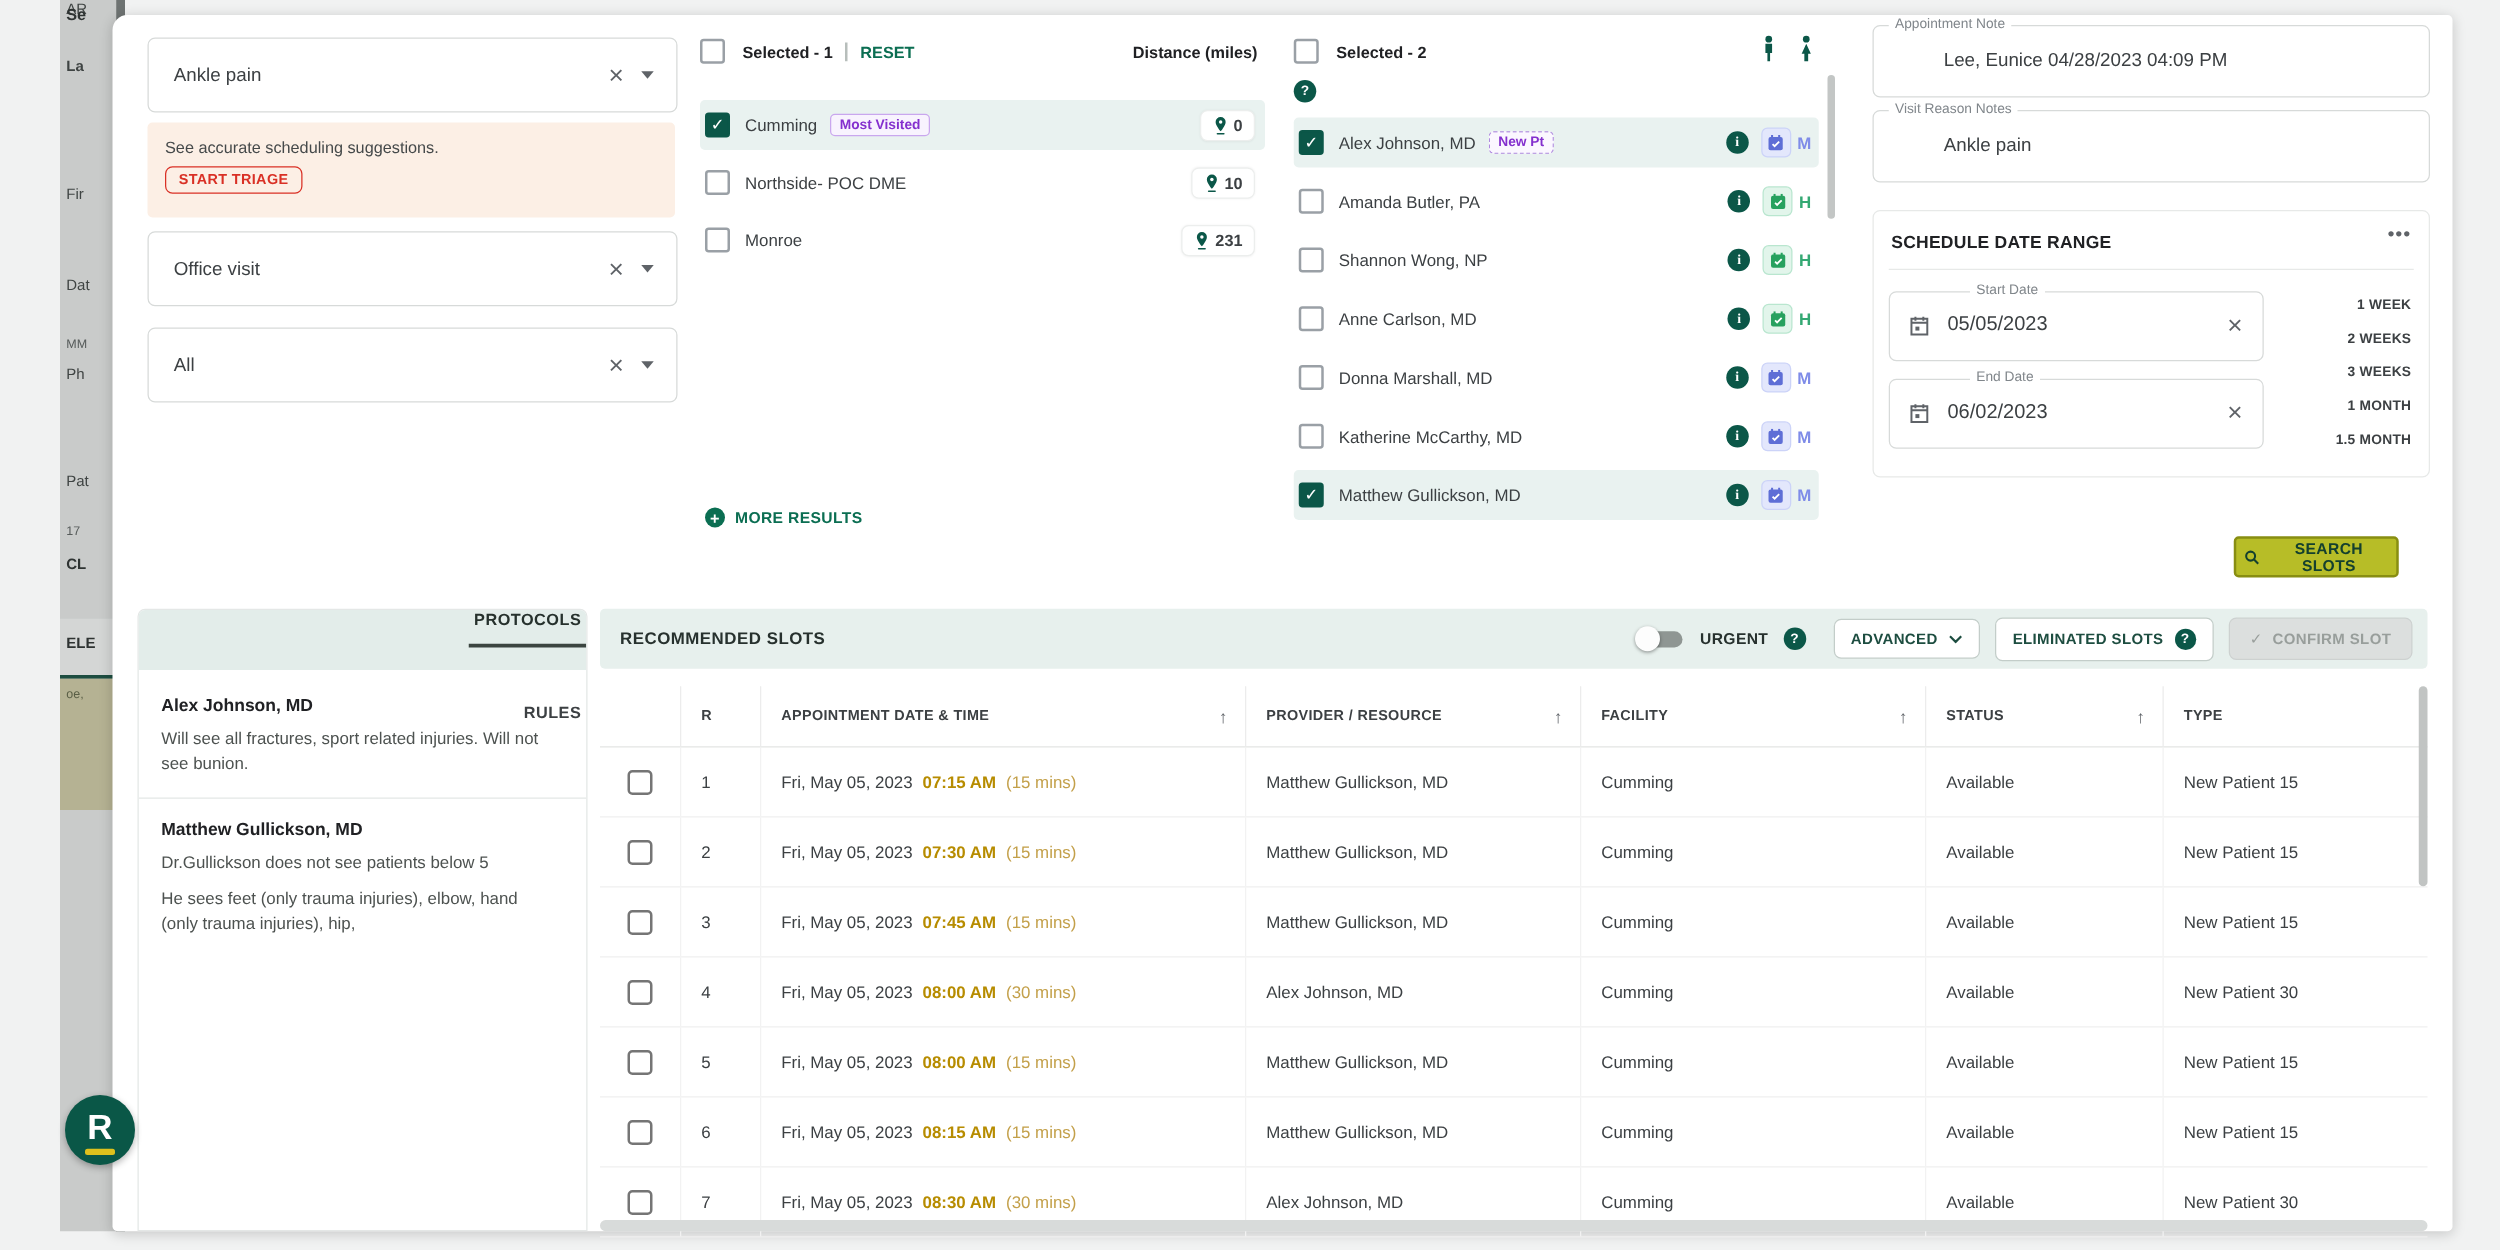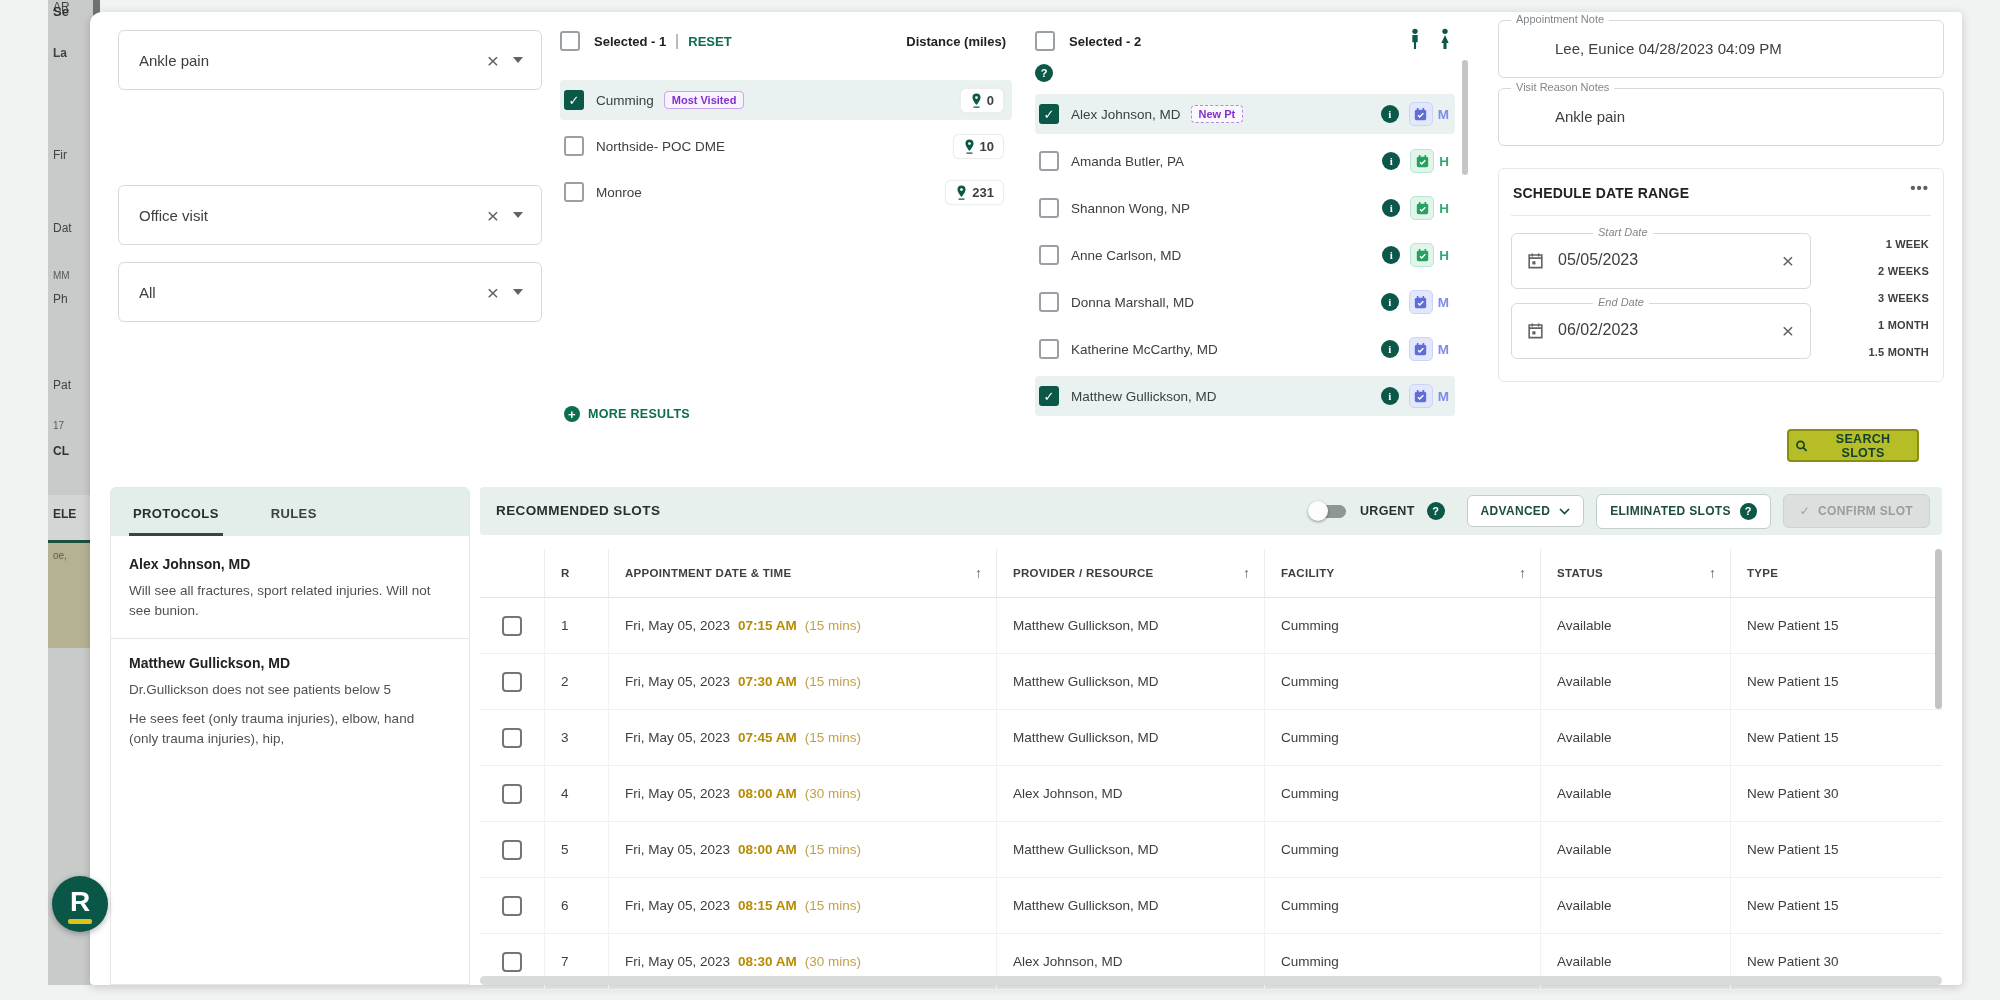--- a/index.html
+++ b/index.html
@@ -98,32 +98,32 @@
   .fs-value{font-size:15px;color:#3c4043;}
   .f-note{left:1408px;top:8px;width:444px;height:56px;}
   .f-note .fs-value,.f-reason .fs-value{position:absolute;left:16px;top:19px;margin-left:40px;}
   .f-reason{left:1408px;top:76px;width:444px;height:56px;}
   .sched-card{position:absolute;left:1408px;top:156px;width:444px;height:212px;border:1px solid #e7e9e8;border-radius:6px;background:#fff;}
   .sched-title{position:absolute;left:14px;top:16px;font-size:14px;font-weight:bold;color:#202124;letter-spacing:.2px;}
   .dots{position:absolute;right:14px;top:10px;font-size:15px;font-weight:bold;color:#5f6368;letter-spacing:1px;cursor:pointer;}
   .sched-div{position:absolute;left:12px;right:12px;top:46px;border-top:1px solid #e7e9e8;}
   .f-date{width:298px;height:54px;left:12px;}
   .f-start{top:64px;} .f-end{top:134px;}
-  .f-date .fs-label{left:81px;font-style:italic;}
+  .f-date .fs-label{left:64px;}
   .f-date .cal-glyph{position:absolute;left:14px;top:17px;}
   .f-date .fs-value{position:absolute;left:46px;top:17px;font-size:16px;}
   .f-date .icon-x{position:absolute;right:2px;top:16px;}
   .quick-opts{position:absolute;right:14px;top:62px;width:96px;text-align:right;}
   .quick-opt{font-size:11px;font-weight:bold;color:#3c4043;line-height:27px;letter-spacing:.2px;cursor:pointer;white-space:nowrap;}
 
   .search-btn{position:absolute;left:1697px;top:417px;width:132px;height:33px;background:#b7bd27;border:2px solid #888e12;border-radius:4px;color:#14402e;font-weight:bold;font-size:12.5px;letter-spacing:.3px;display:flex;align-items:center;justify-content:center;gap:7px;font-family:inherit;cursor:pointer;}
 
   
   .proto-panel{position:absolute;left:20px;top:475px;width:360px;height:498px;border:1px solid #e4e7e6;border-radius:6px 6px 0 0;background:#fff;box-sizing:border-box;overflow:hidden;}
-  .proto-header{height:48px;background:#e3edea;display:flex;align-items:flex-end;padding-left:18px;gap:44px;}
+  .proto-header{height:48px;background:#e3edea;display:flex;align-items:flex-end;padding-left:18px;gap:44px;flex-direction:column;}
   .tab{font-size:13px;font-weight:bold;color:#3c4043;letter-spacing:.4px;padding:0 4px 12px;border-bottom:3.5px solid transparent;cursor:pointer;}
   .tab.active{color:#26312d;border-bottom-color:#3b4540;}
   .proto-body{padding:4px 22px 0 18px;}
   .block.title{font-weight:bold;color:#202124;margin:16px 0 4px;font-size:14px;}
   .block.para{color:#4d5250;margin:9px 0;font-size:13.5px;line-height:1.5;}
   .block.divider{border-top:1px solid #e4e7e6;margin:16px -22px 2px -18px;height:0;}
 
   
   .slots-panel{position:absolute;left:390px;top:475px;width:1462px;height:498px;}
   .slots-header{position:absolute;left:0;top:0;width:100%;height:48px;background:#e7f0ed;border-radius:4px;}
@@ -196,20 +196,24 @@
 </div>
 
   <div class="modal">
 
     <div class="combo c1">
       <span class="combo-text">Ankle pain</span>
       <span class="icon-x">×</span>
       <span class="tri"></span>
     </div>
 
+    <div class="notice">
+      <div class="notice-text">See accurate scheduling suggestions.</div>
+      <button class="start-triage">START TRIAGE</button>
+    </div>
 
     <div class="combo c2">
       <span class="combo-text">Office visit</span>
       <span class="icon-x">×</span>
       <span class="tri"></span>
     </div>
 
     <div class="combo c3">
       <span class="combo-text">All</span>
       <span class="icon-x">×</span>

